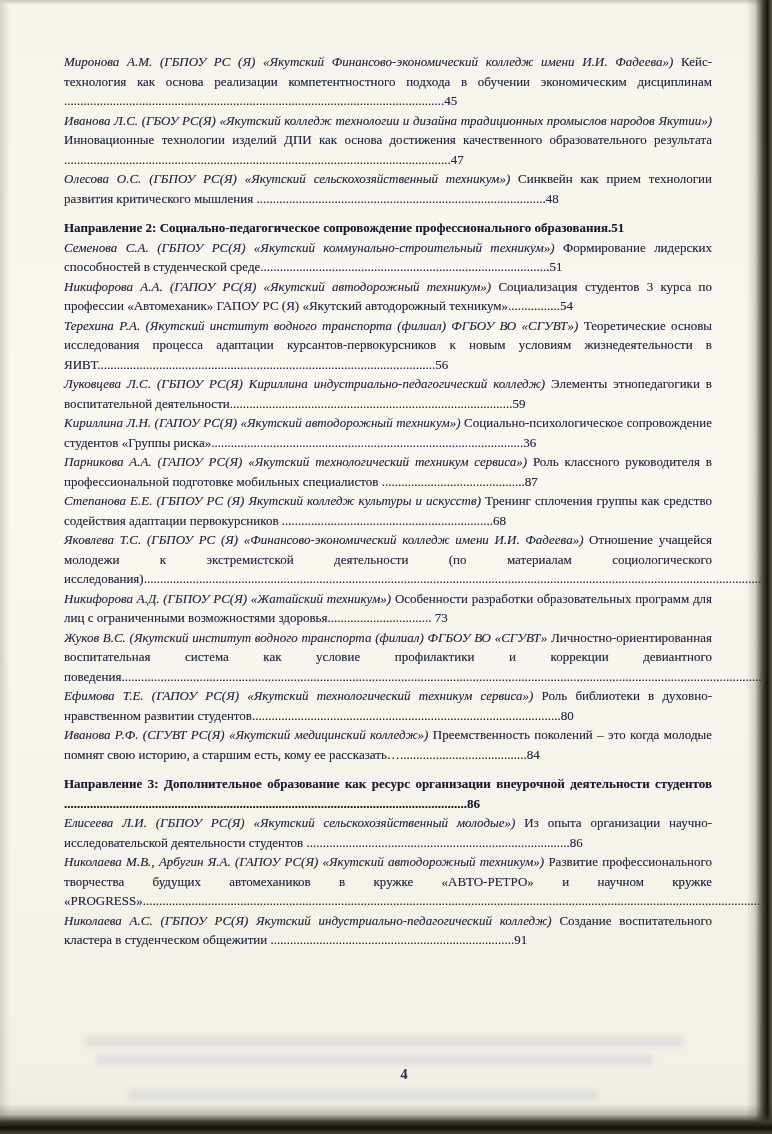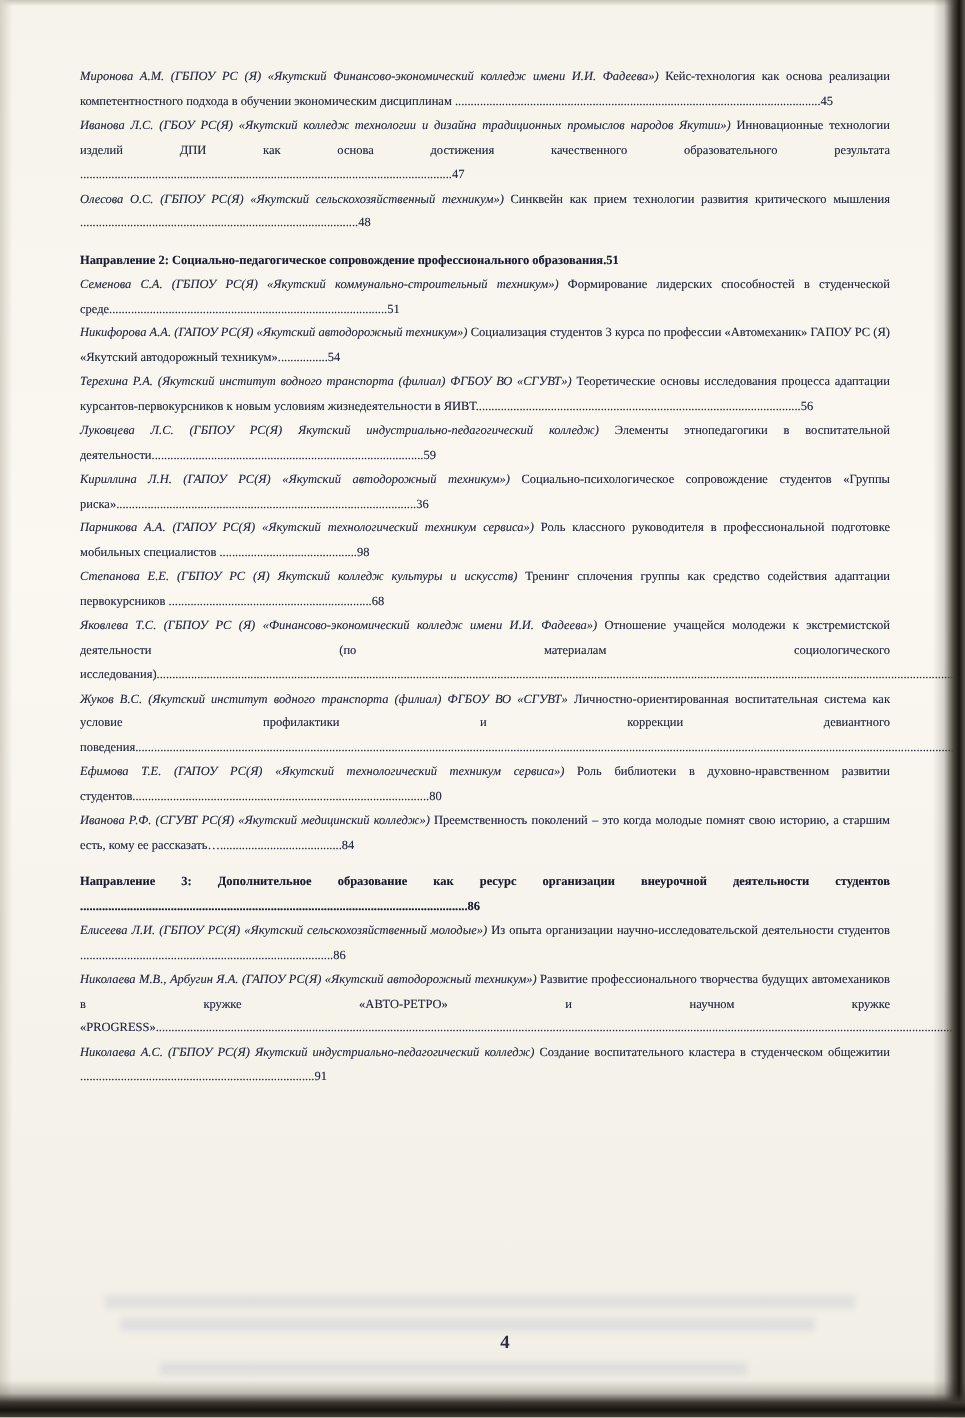--- a/index.html
+++ b/index.html
@@ -6,21 +6,21 @@
   html,body { width:772px; height:1134px; overflow:hidden; }
   body { background:#b8b4a8; font-family:"Liberation Serif","DejaVu Serif",serif; }
 
   .scan {
     position:relative; width:772px; height:1134px; overflow:hidden;
     background:linear-gradient(180deg,#f5f3ea 0%,#faf8f1 40%,#f2efe6 95%,#ece9df 100%);
     color:#262a42;
   }
   .content {
     position:absolute; top:52px; left:64px; width:648px;
-    font-size:10px; line-height:19.5px; text-align:justify;
+    font-size:13px; line-height:19.5px; text-align:justify;
     text-shadow:0 0 0.4px rgba(40,44,80,0.45);
   }
   p.entry { margin:0; }
   .author { font-style:italic; }
   p.heading { font-weight:bold; margin-top:10px; color:#1a1d31; }
   .leader { }
   .pagenum { }
 
   .footer-num {
     position:absolute; top:1066px; left:0; width:772px; padding-left:36px;
@@ -56,30 +56,31 @@
     <p class="entry"><span class="author">Олесова О.С. (ГБПОУ РС(Я) «Якутский сельскохозяйственный техникум»)</span> <span class="title">Синквейн как прием технологии развития критического мышления</span> <span class="leader">.........................................................................................</span><span class="pagenum">48</span></p>
 
     <p class="heading"><span class="title">Направление 2: Социально-педагогическое сопровождение профессионального образования</span><span class="leader">.</span><span class="pagenum">51</span></p>
 
     <p class="entry"><span class="author">Семенова С.А. (ГБПОУ РС(Я) «Якутский коммунально-строительный техникум»)</span> <span class="title">Формирование лидерских способностей в студенческой среде</span><span class="leader">.........................................................................................</span><span class="pagenum">51</span></p>
 
     <p class="entry"><span class="author">Никифорова А.А. (ГАПОУ РС(Я) «Якутский автодорожный техникум»)</span> <span class="title">Социализация студентов 3 курса по профессии «Автомеханик» ГАПОУ РС (Я) «Якутский автодорожный техникум»</span><span class="leader">................</span><span class="pagenum">54</span></p>
 
     <p class="entry"><span class="author">Терехина Р.А. (Якутский институт водного транспорта (филиал) ФГБОУ ВО «СГУВТ»)</span> <span class="title">Теоретические основы исследования процесса адаптации курсантов-первокурсников к новым условиям жизнедеятельности в ЯИВТ</span><span class="leader">........................................................................................................</span><span class="pagenum">56</span></p>
 
-    <p class="entry"><span class="author">Луковцева Л.С. (ГБПОУ РС(Я) Якутский индустриально-педагогический колледж)</span> <span class="title">Элементы этнопедагогики в воспитательной деятельности</span><span class="leader">.......................................................................................</span><span class="pagenum">59</span></p>
+    <p class="entry"><span class="author">Луковцева Л.С. (ГБПОУ РС(Я) Кириллина индустриально-педагогический колледж)</span> <span class="title">Элементы этнопедагогики в воспитательной деятельности</span><span class="leader">.......................................................................................</span><span class="pagenum">59</span></p>
 
     <p class="entry"><span class="author">Кириллина Л.Н. (ГАПОУ РС(Я) «Якутский автодорожный техникум»)</span> <span class="title">Социально-психологическое сопровождение студентов «Группы риска»</span><span class="leader">................................................................................................</span><span class="pagenum">36</span></p>
 
-    <p class="entry"><span class="author">Парникова А.А. (ГАПОУ РС(Я) «Якутский технологический техникум сервиса»)</span> <span class="title">Роль классного руководителя в профессиональной подготовке мобильных специалистов</span> <span class="leader">............................................</span><span class="pagenum">98</span></p>
+    <p class="entry"><span class="author">Парникова А.А. (ГАПОУ РС(Я) «Якутский технологический техникум сервиса»)</span> <span class="title">Роль классного руководителя в профессиональной подготовке мобильных специалистов</span> <span class="leader">............................................</span><span class="pagenum">87</span></p>
 
     <p class="entry"><span class="author">Степанова Е.Е. (ГБПОУ РС (Я) Якутский колледж культуры и искусств)</span> <span class="title">Тренинг сплочения группы как средство содействия адаптации первокурсников</span> <span class="leader">.................................................................</span><span class="pagenum">68</span></p>
 
     <p class="entry"><span class="author">Яковлева Т.С. (ГБПОУ РС (Я) «Финансово-экономический колледж имени И.И. Фадеева»)</span> <span class="title">Отношение учащейся молодежи к экстремистской деятельности (по материалам социологического исследования)</span><span class="leader">................................................................................................................................................................................................................................................................................................................................................................................................................</span></p>
 
+    <p class="entry"><span class="author">Никифорова А.Д. (ГБПОУ РС(Я) «Жатайский техникум»)</span> <span class="title">Особенности разработки образовательных программ для лиц с ограниченными возможностями здоровья</span><span class="leader">................................</span> <span class="pagenum">73</span></p>
 
     <p class="entry"><span class="author">Жуков В.С. (Якутский институт водного транспорта (филиал) ФГБОУ ВО «СГУВТ»</span> <span class="title">Личностно-ориентированная воспитательная система как условие профилактики и коррекции девиантного поведения</span><span class="leader">................................................................................................................................................................................................................................................................................................................................................................................................................</span></p>
 
     <p class="entry"><span class="author">Ефимова Т.Е. (ГАПОУ РС(Я) «Якутский технологический техникум сервиса»)</span> <span class="title">Роль библиотеки в духовно-нравственном развитии студентов</span><span class="leader">...............................................................................................</span><span class="pagenum">80</span></p>
 
 
     <p class="entry"><span class="author">Иванова Р.Ф. (СГУВТ РС(Я) «Якутский медицинский колледж»)</span> <span class="title">Преемственность поколений – это когда молодые помнят свою историю, а старшим есть, кому ее рассказать…</span><span class="leader">.......................................</span><span class="pagenum">84</span></p>
 
     <p class="heading"><span class="title">Направление 3: Дополнительное образование как ресурс организации внеурочной деятельности студентов</span> <span class="leader">............................................................................................................................</span><span class="pagenum">86</span></p>
 

